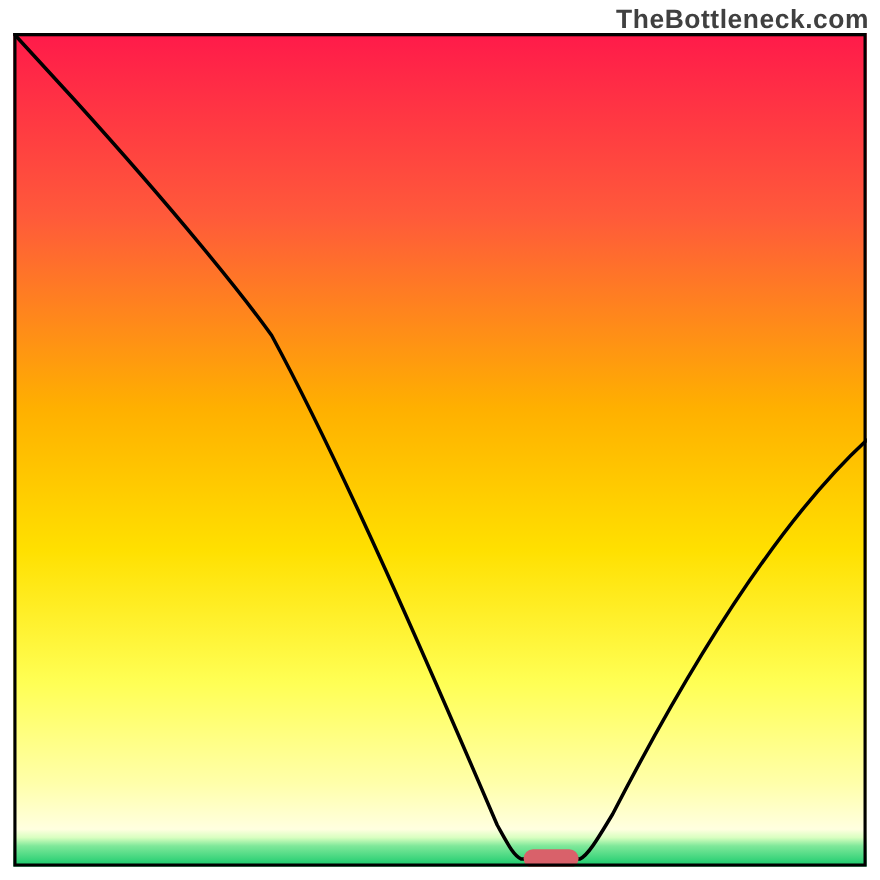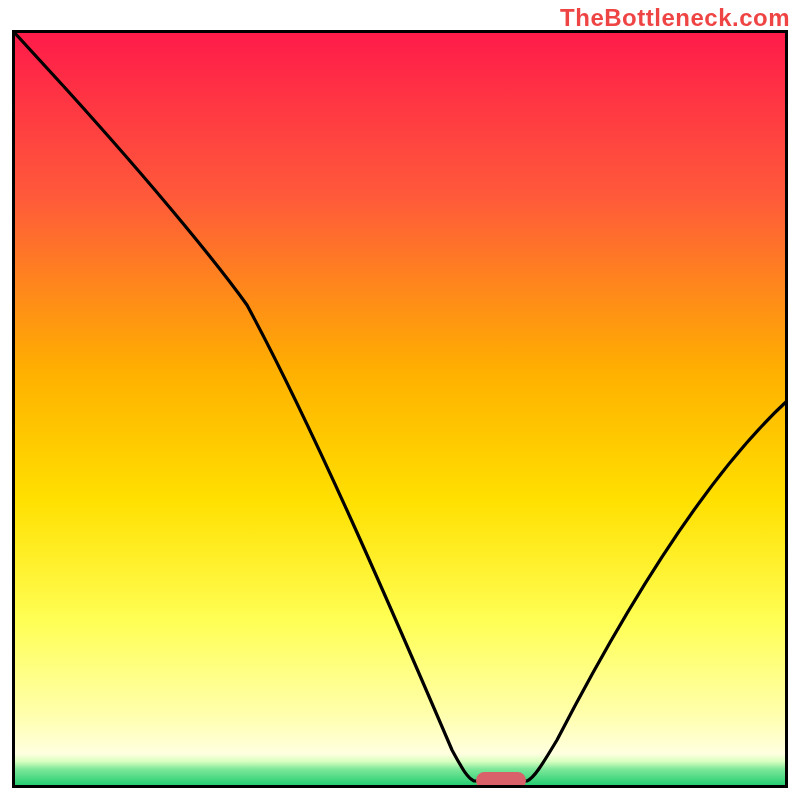--- a/index.html
+++ b/index.html
@@ -14,21 +14,21 @@
     position: relative;
     width: 800px;
     height: 800px;
   }
   .watermark {
     position: absolute;
     top: 4px;
     right: 10px;
     font-size: 24px;
     font-weight: bold;
-    color: #ef4444;
+    color: #404040;
     z-index: 20;
     letter-spacing: 0.5px;
   }
   .plot-area {
     position: absolute;
     left: 12px;
     top: 30px;
     width: 776px;
     height: 758px;
     box-sizing: border-box;

